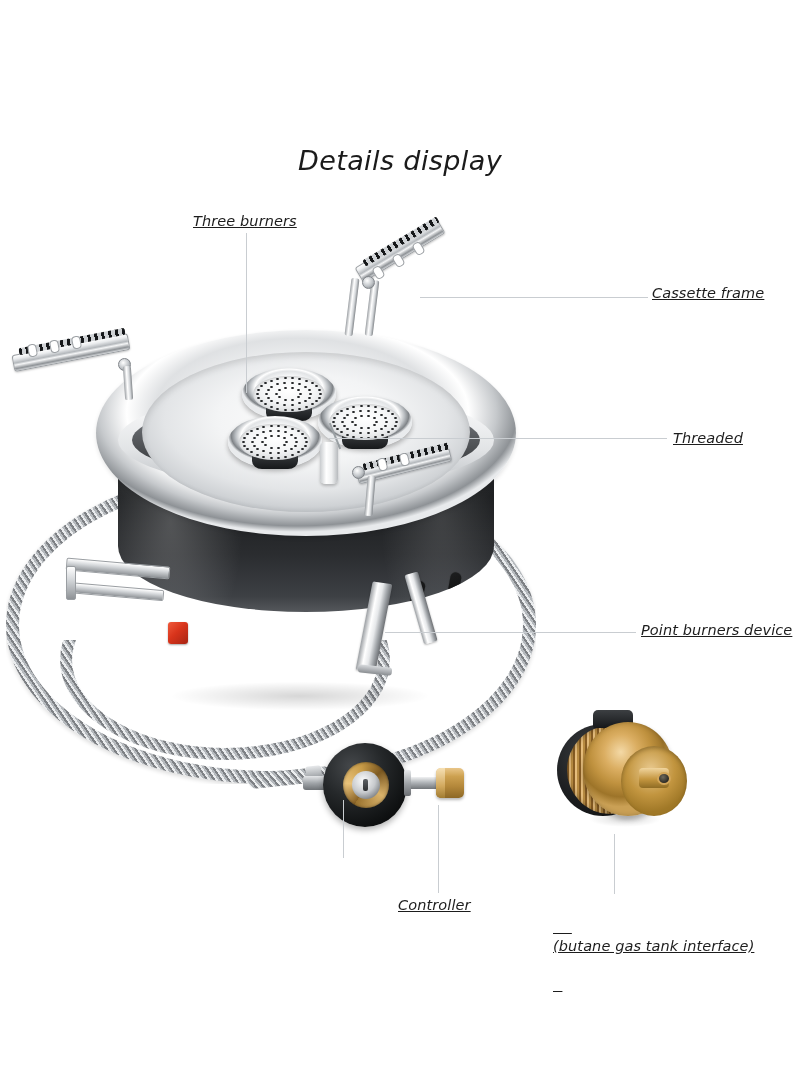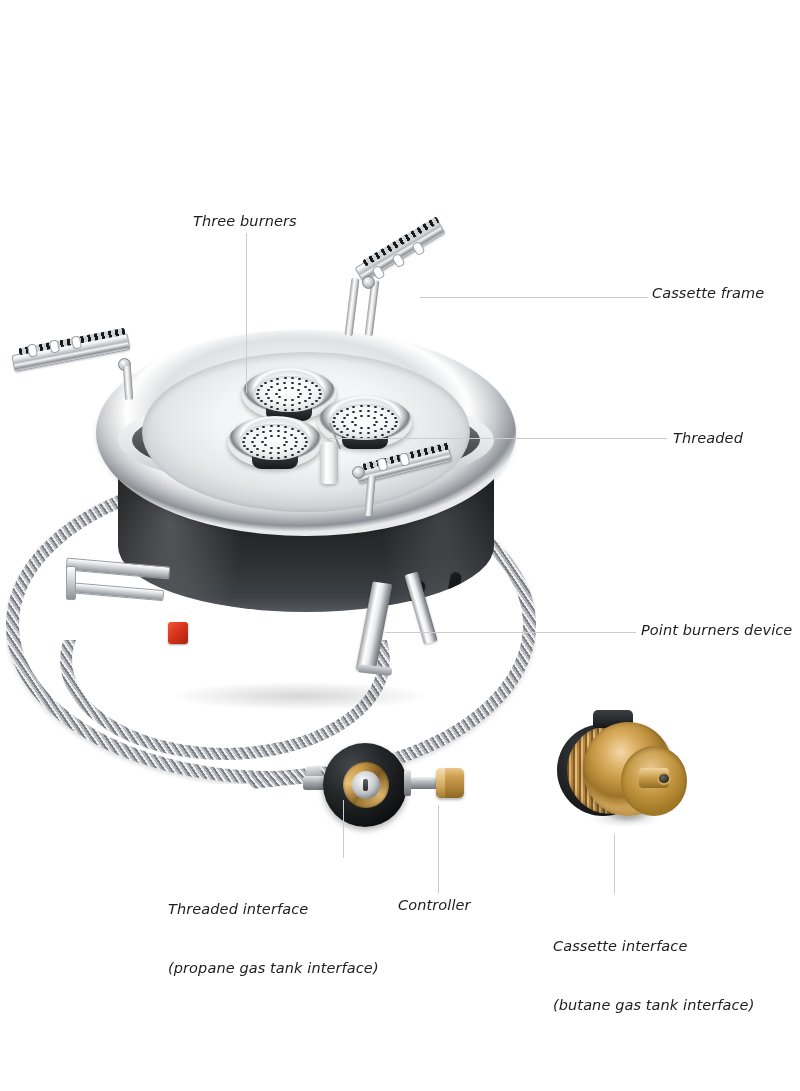--- a/index.html
+++ b/index.html
@@ -17,21 +17,21 @@
     position:absolute; left:0; top:145px; width:800px;
     text-align:center;
     font-size:27px; font-style:italic; font-weight:400;
     color:#1b1b1b; letter-spacing:.4px;
   }
 
   
   .label {
     position:absolute;
     font-size:14.5px; font-style:italic; color:#1d1d1d;
-    white-space:pre; line-height:1.35; letter-spacing:.1px;
+    white-space:pre; line-height:1.35; letter-spacing:.1px;text-decoration:underline;
   }
   .lbl-three-burners { left:193px; top:212px; }
   .lbl-support-frame { left:652px; top:284px; }
   .lbl-lighter       { left:673px; top:429px; }
   .lbl-point-press   { left:641px; top:621px; }
   .lbl-threaded      { left:168px; top:861px; }
   .lbl-controller    { left:398px; top:896px; }
   .lbl-cassette      { left:553px; top:898px; }
 
   
@@ -342,20 +342,21 @@
     position:absolute; left:575px; top:808px; width:100px; height:22px;
     border-radius:50%;
     background:radial-gradient(ellipse 50% 50% at 50% 50%, rgba(0,0,0,.14), rgba(0,0,0,0) 72%);
   }
 </style>
 </head>
 <body>
 
 <div id="stage">
 
+  <div class="title">Details display</div>
 
   <div id="product">
 
     <div class="hose-outer"></div>
     <div class="hose-inner"></div>
 
     <div class="shadow"></div>
     <div class="shadow2"></div>
 
     <div class="stove-wrap">
@@ -631,25 +632,20 @@
   <div class="leader v ld-cassette-v"></div>
 
   <div class="label lbl-three-burners">Three burners</div>
 
   <div class="label lbl-support-frame">Cassette frame</div>
 
   <div class="label lbl-lighter">Threaded</div>
 
   <div class="label lbl-point-press">Point burners device</div>
 
-  <div class="label lbl-threaded">
-    <div>Threaded interface</div>
-    <div>(propane gas tank interface)</div>
-  </div>
 
   <div class="label lbl-controller">Controller</div>
 
   <div class="label lbl-cassette">
-    <div>Cassette interface</div>
     <div>(butane gas tank interface)</div>
   </div>
 
 </div>
 
 </body></html>

